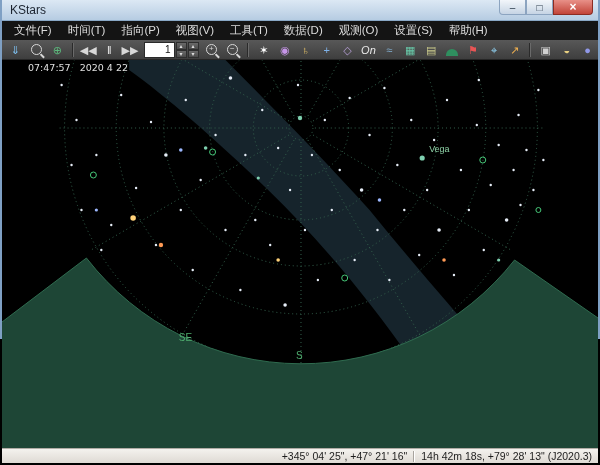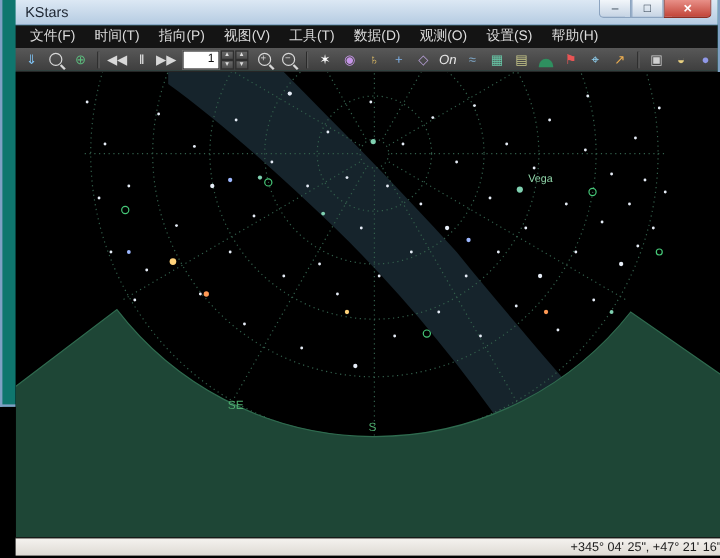--- a/index.html
+++ b/index.html
@@ -1,18 +1,18 @@
 <!DOCTYPE html>
 <html><head>
 <meta charset="utf-8">
 <style>
   html,body{margin:0;padding:0;width:600px;height:465px;overflow:hidden;
     font-family:"Liberation Sans",sans-serif;background:#000;}
   .window{position:relative;width:600px;height:339px;box-sizing:border-box;
-    border:2px solid #7fa0c4;border-top:none;background:#0f766e;padding-left:11px;}
+    border:2px solid #7fa0c4;border-top:none;background:#86efac;}
   
   .titlebar{position:relative;height:21px;background:linear-gradient(#dce8f4,#b6cce2);
     border-bottom:1px solid #89a8c6;box-sizing:border-box;}
   .title{position:absolute;left:8px;top:3px;font-size:12px;color:#1c2430;}
   .winbtns{position:absolute;top:0;right:5px;display:flex;height:15px;}
   .winbtn{width:27px;height:15px;display:flex;align-items:center;justify-content:center;
     font-size:10px;color:#2a3a4a;background:linear-gradient(#f2f6fa,#c6d4e4);
     border:1px solid #8ca4c0;border-top:none;box-sizing:border-box;}
   .winbtn.min{border-radius:0 0 0 4px;}
   .winbtn.close{width:40px;border-radius:0 0 4px 0;color:#fff;font-size:12px;font-weight:bold;
@@ -282,20 +282,24 @@
           <circle cx="345" cy="218" r="3" fill="none" stroke="#46c878" stroke-width="1"></circle>
           <circle cx="484" cy="100" r="3" fill="none" stroke="#46c878" stroke-width="1"></circle>
           <circle cx="540" cy="150" r="2.5" fill="none" stroke="#46c878" stroke-width="1"></circle>
         </g>
         <path d="M0,262 L85,198 A274,274 0 0 0 516,200 L600,258 L600,388 L0,388 Z" fill="#1e4636"></path>
         <path d="M0,262 L85,198 A274,274 0 0 0 516,200 L600,258" fill="none" stroke="#2f6b4f" stroke-width="1"></path>
         <text x="430" y="92" fill="#8fd4a8" font-size="9" font-family="&quot;Liberation Sans&quot;,sans-serif">Vega</text>
         <text x="178" y="281" fill="#4fae6f" font-size="10" font-family="&quot;Liberation Sans&quot;,sans-serif">SE</text>
         <text x="296" y="299" fill="#4fae6f" font-size="10" font-family="&quot;Liberation Sans&quot;,sans-serif">S</text>
       </svg>
+    <div class="clock">
+      <span>07:47:57</span><span>2020 4 22</span>
+    </div>
   </div>
 
   <div class="statusbar">
     <span class="field">+345° 04' 25", +47° 21' 16"</span>
     <span class="divider"></span>
+    <span class="field">14h 42m 18s, +79° 28' 13" (J2020.3)</span>
   </div>
 
 </div>
 
 </body></html>

